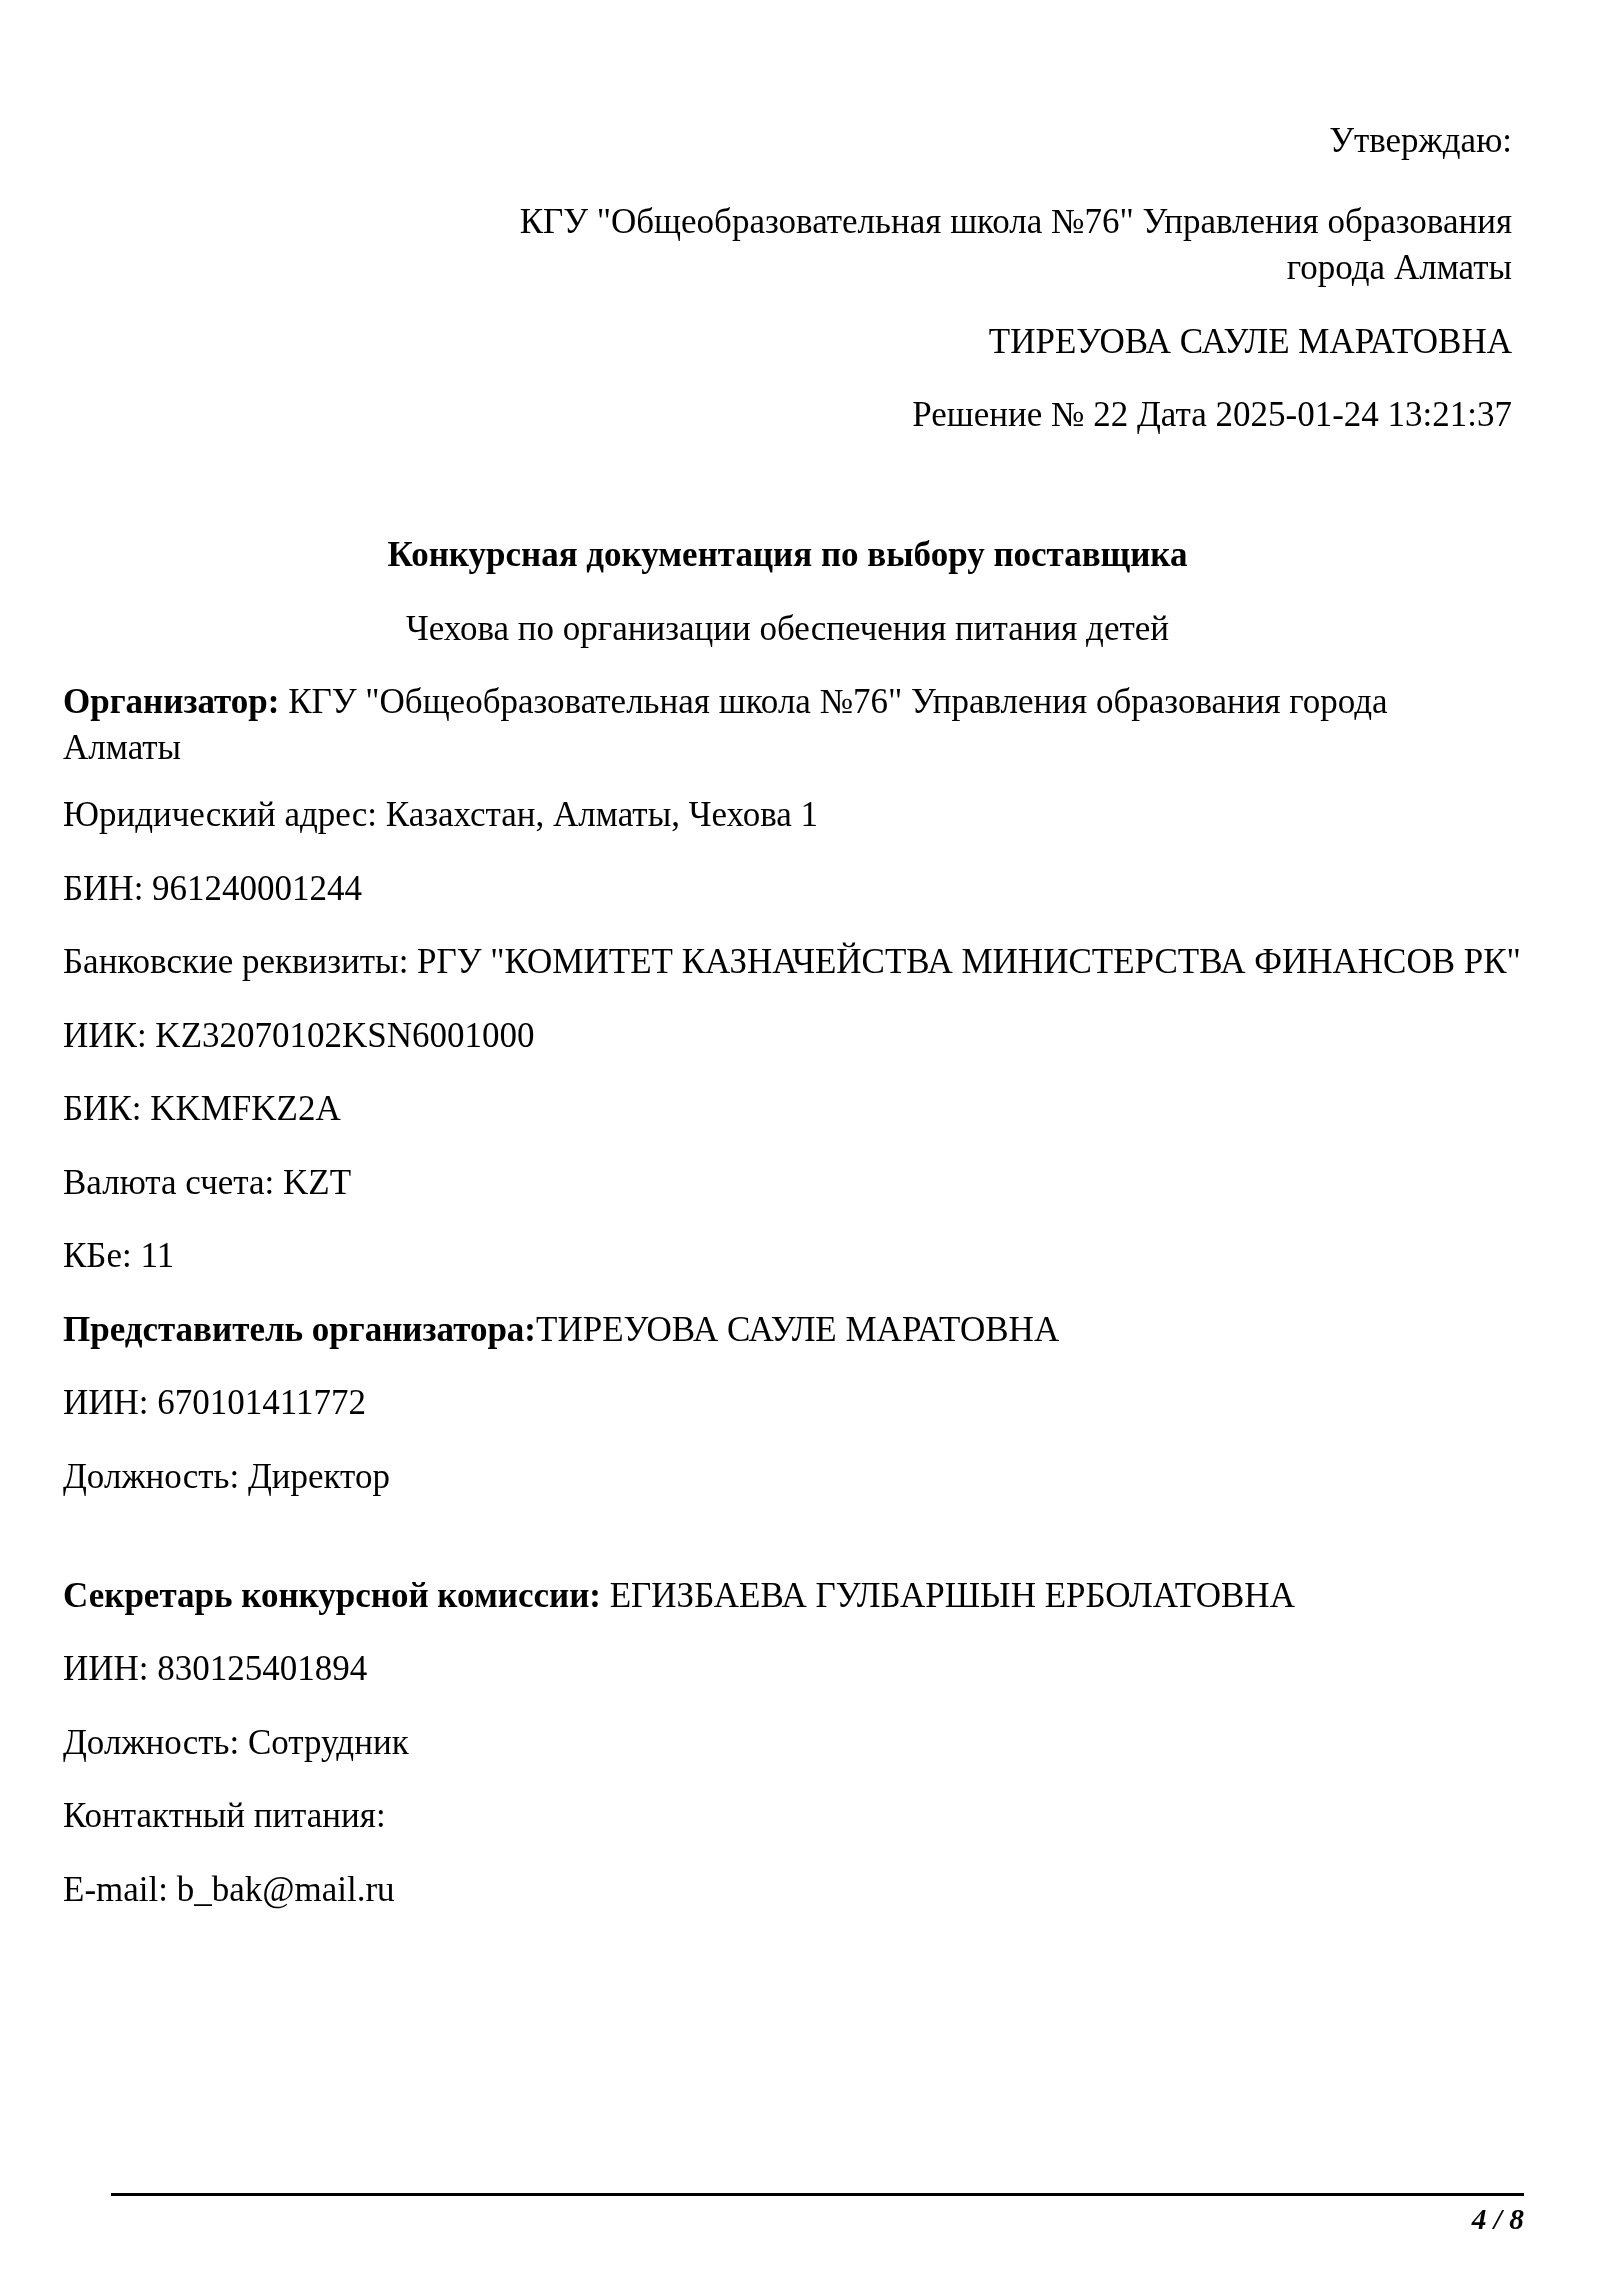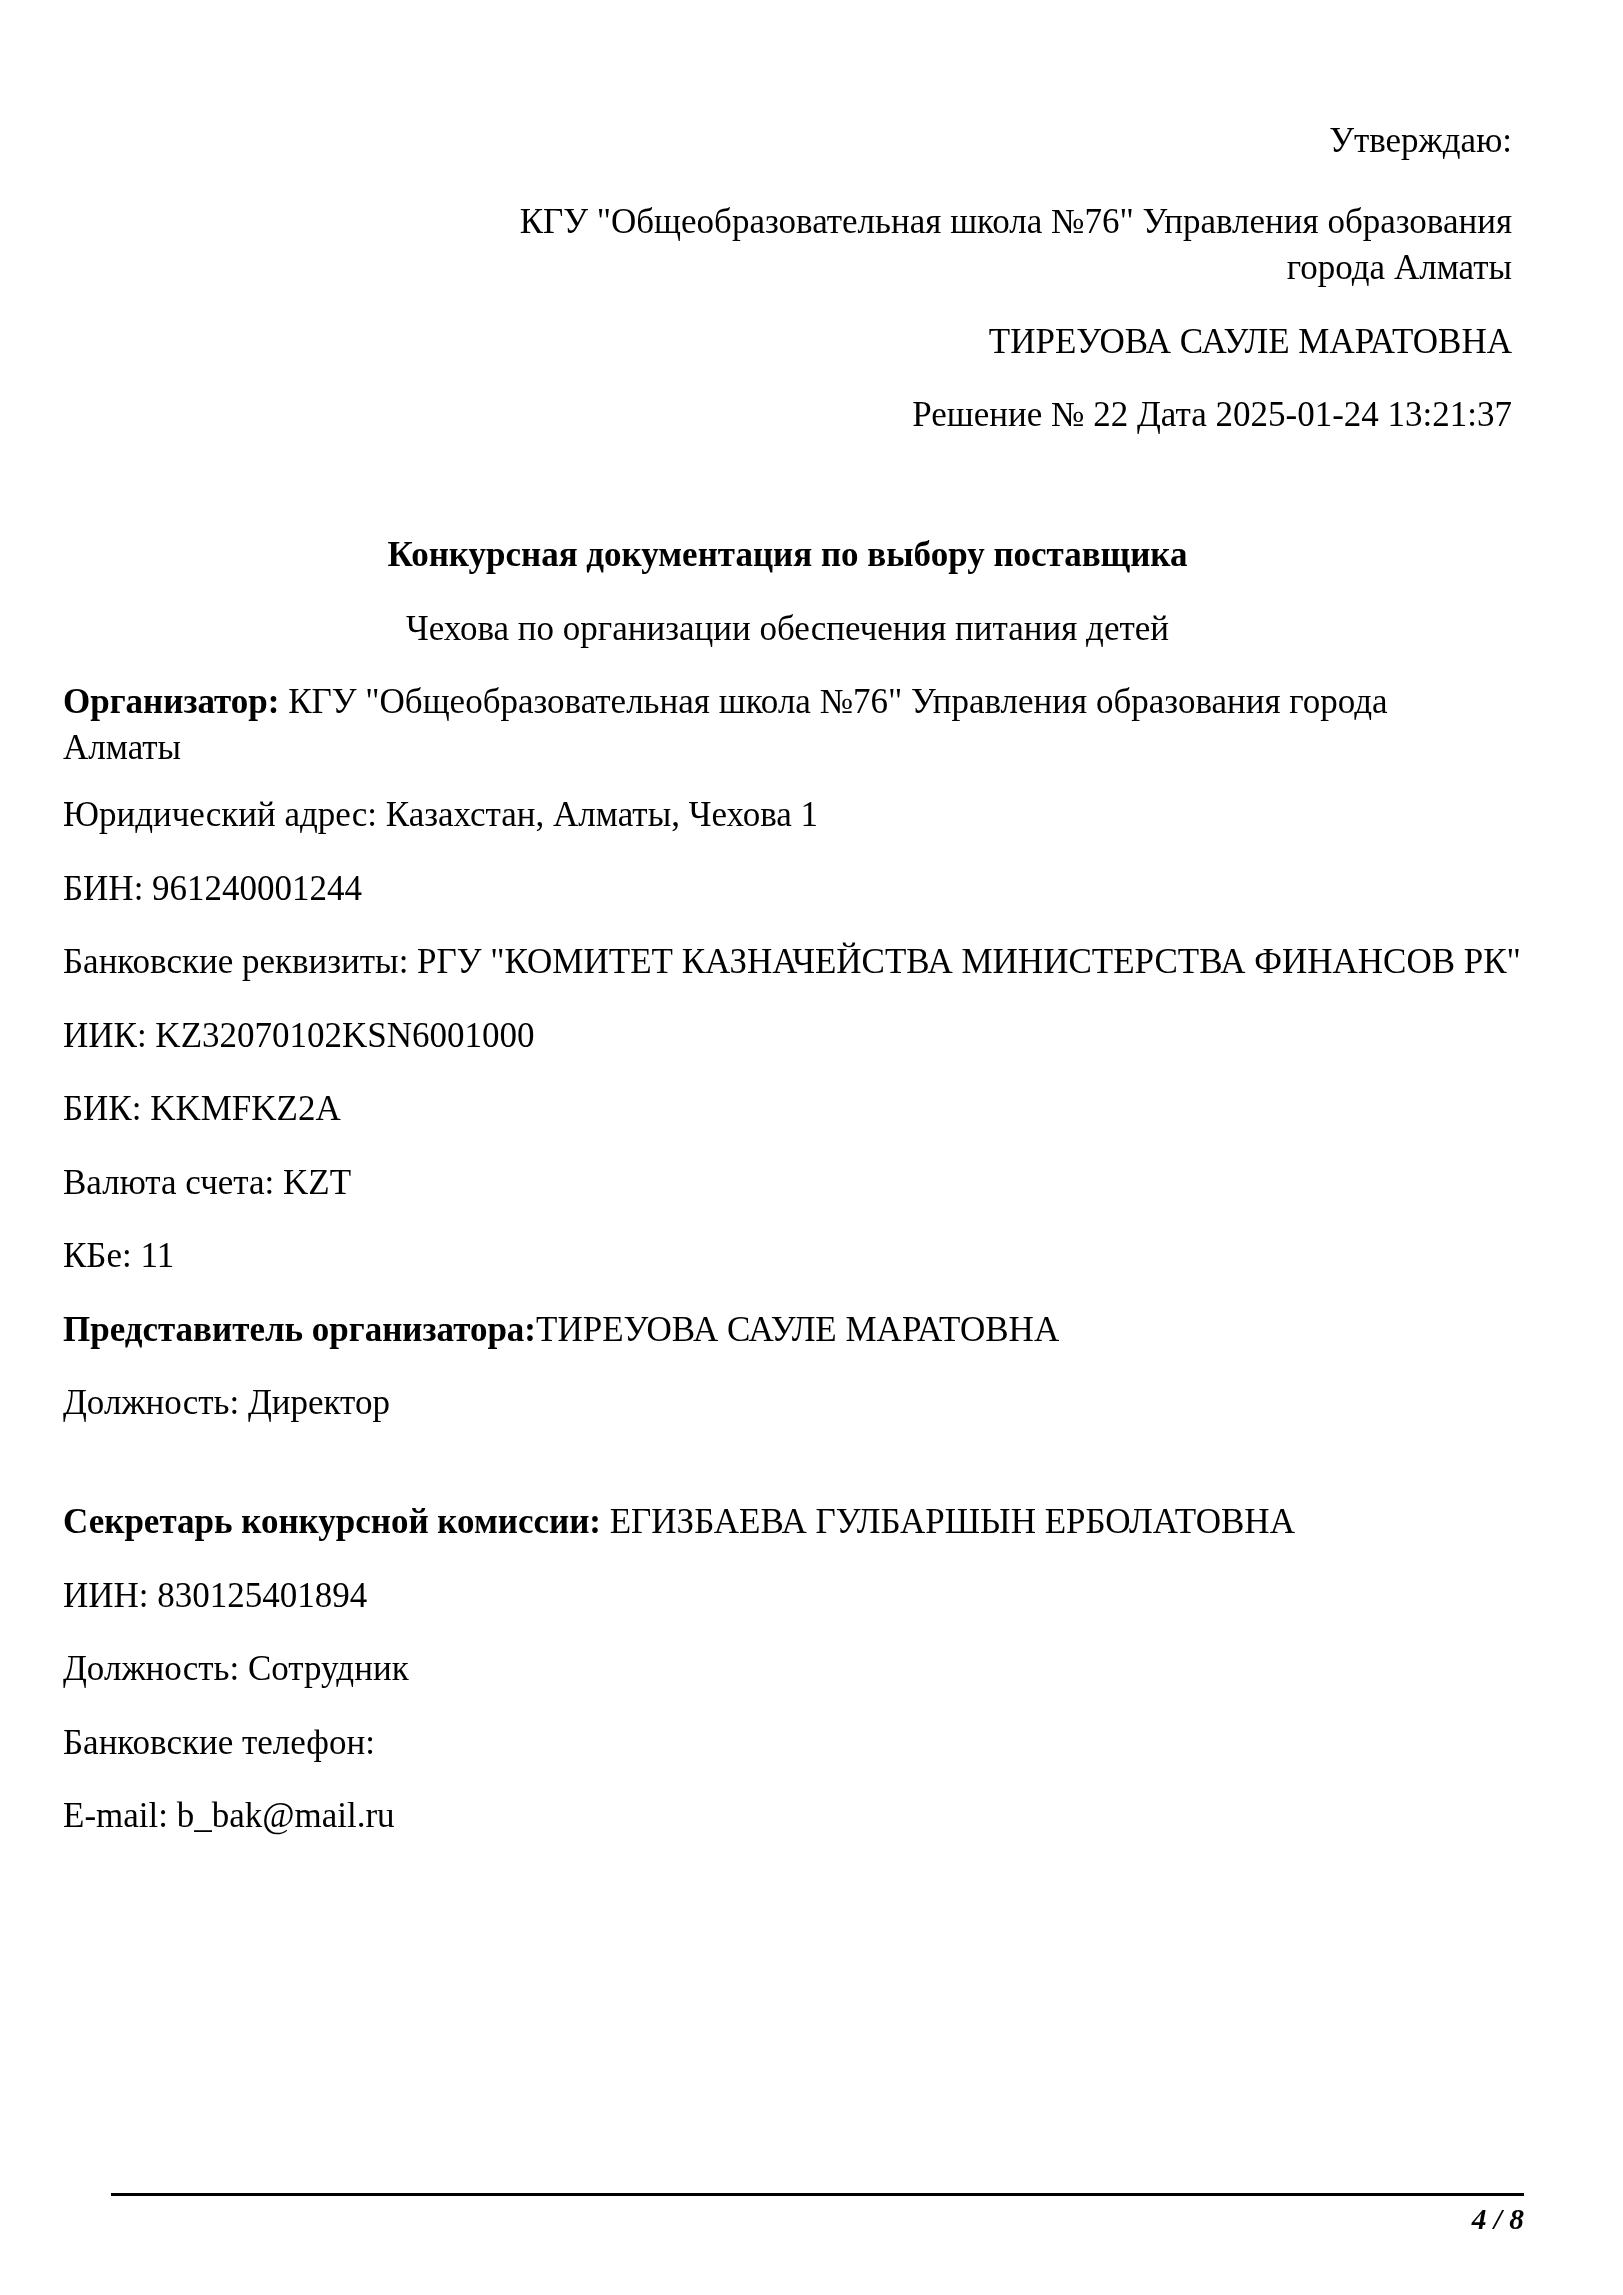--- a/index.html
+++ b/index.html
@@ -76,27 +76,28 @@
   <p>Юридический адрес: Казахстан, Алматы, Чехова 1</p>
   <p>БИН: 961240001244</p>
   <p class="nowrap">Банковские реквизиты: РГУ "КОМИТЕТ КАЗНАЧЕЙСТВА МИНИСТЕРСТВА ФИНАНСОВ РК"</p>
   <p>ИИК: KZ32070102KSN6001000</p>
   <p>БИК: KKMFKZ2A</p>
   <p>Валюта счета: KZT</p>
   <p>КБе: 11</p>
 
   <p><b>Представитель организатора:</b><span>ТИРЕУОВА САУЛЕ МАРАТОВНА</span></p>
 
+  <p>ИИН: 670101411772</p>
   <p>Должность: Директор</p>
 
   <p class="secretary"><b>Секретарь конкурсной комиссии:</b><span> ЕГИЗБАЕВА ГУЛБАРШЫН ЕРБОЛАТОВНА</span></p>
 
   <p>ИИН: 830125401894</p>
   <p>Должность: Сотрудник</p>
-  <p>Банковские телефон:</p>
+  <p>Контактный питания:</p>
   <p>E-mail: b_bak@mail.ru</p>
 
   <footer class="footer">
     <p class="page-num">4 / 8</p>
   </footer>
 
 </div>
 
 
 </body></html>

